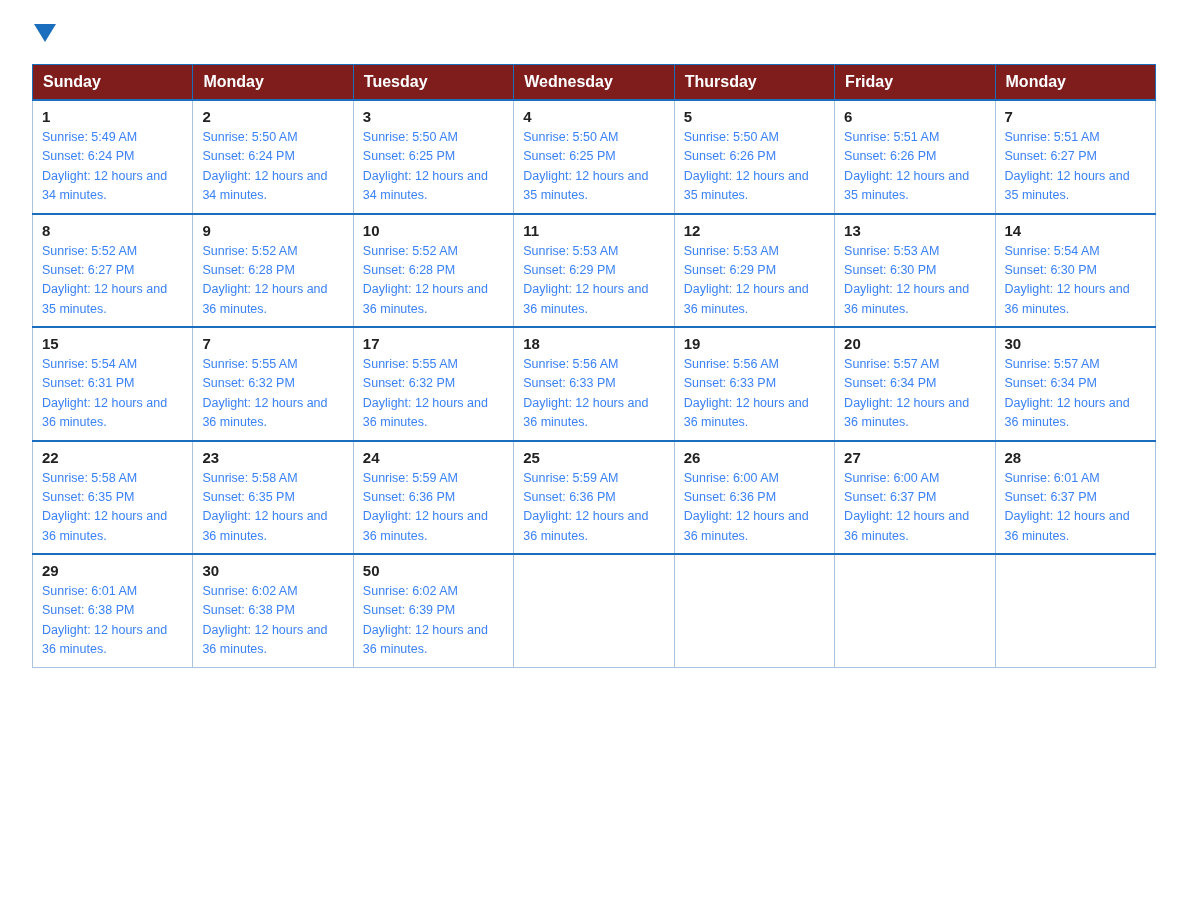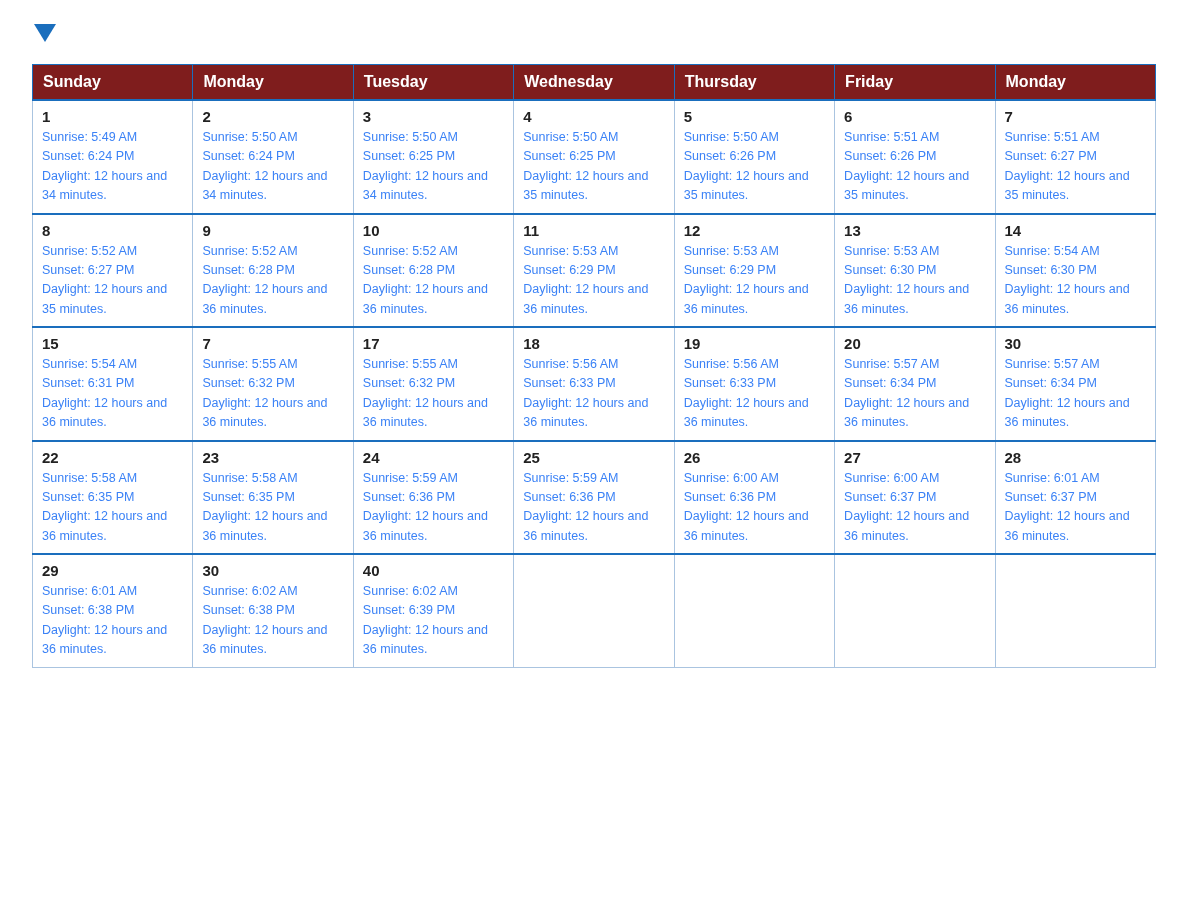--- a/index.html
+++ b/index.html
@@ -374,21 +374,21 @@
       </td>
         <td>
         <div class="day-number">30</div>
         <div class="day-info">
           Sunrise: 6:02 AM<br>
           Sunset: 6:38 PM<br>
           Daylight: 12 hours and 36 minutes.
         </div>
       </td>
         <td>
-        <div class="day-number">40</div>
+        <div class="day-number">50</div>
         <div class="day-info">
           Sunrise: 6:02 AM<br>
           Sunset: 6:39 PM<br>
           Daylight: 12 hours and 36 minutes.
         </div>
       </td>
         <td class="empty-cell"></td>
         <td class="empty-cell"></td>
         <td class="empty-cell"></td>
         <td class="empty-cell"></td>

